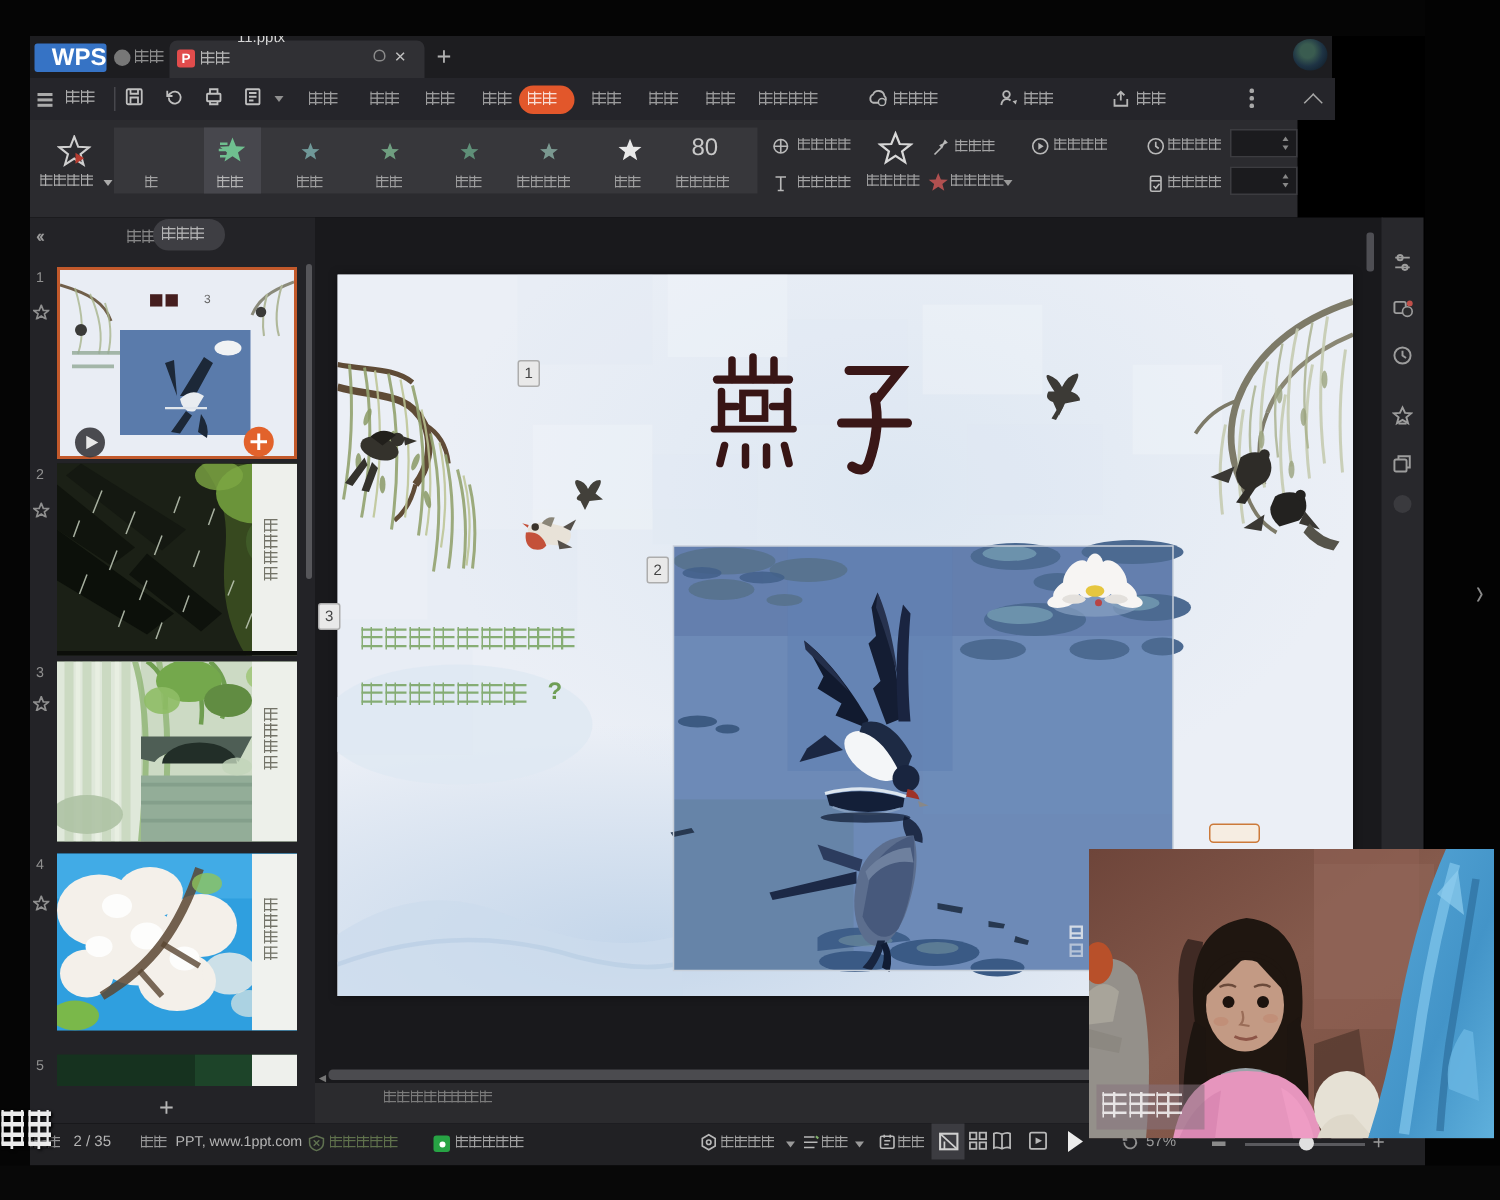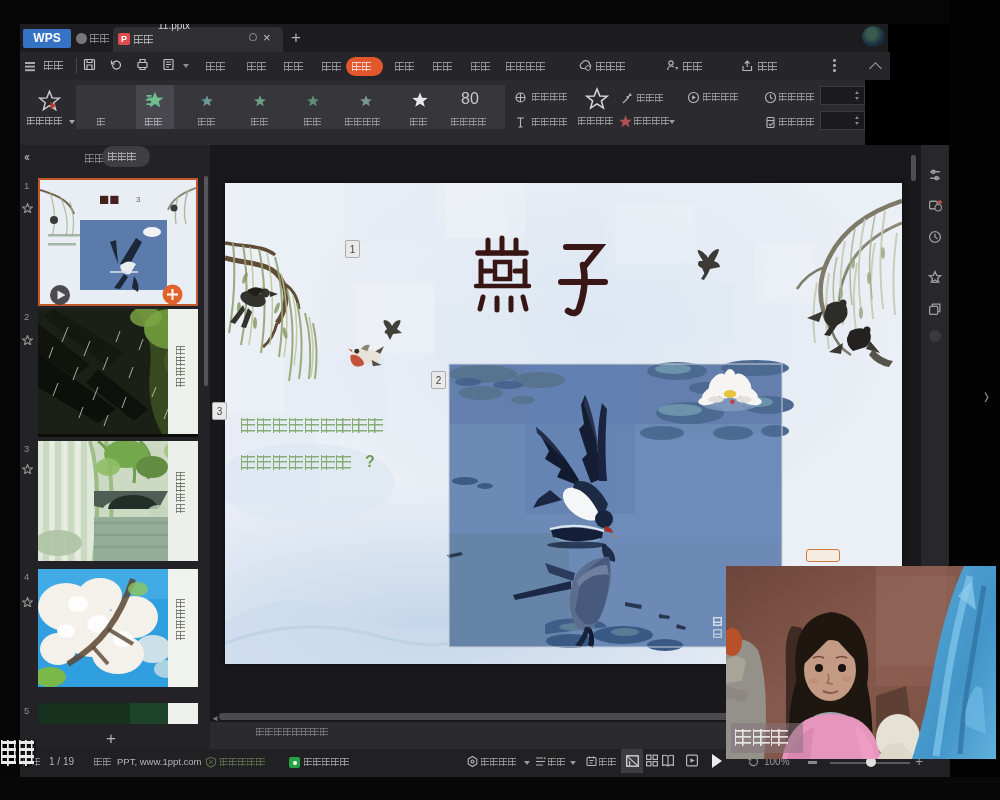--- a/index.html
+++ b/index.html
@@ -24,21 +24,21 @@
 linear-gradient(currentColor,currentColor) 92% 10%/10% 90% no-repeat;opacity:.96}
 </style></head><body>
 <div class="ab" style="left:20px;top:24px;width:868px;height:28px;background:#1d1d20"></div>
 <div class="ab" style="left:20px;top:52px;width:870px;height:28px;background:#25252a"></div>
 <div class="ab" style="left:20px;top:80px;width:845px;height:65px;background:#2b2b2f"></div>
 <div class="ab" style="left:20px;top:145px;width:190px;height:604px;background:#232327"></div>
 <div class="ab" style="left:210px;top:145px;width:712px;height:604px;background:#19191c"></div>
 <div class="ab" style="left:921px;top:145px;width:28px;height:567px;background:#28282c"></div>
 <div class="ab" style="left:210px;top:722px;width:740px;height:27px;background:#2b2b2e"></div>
 <div class="ab" style="left:20px;top:749px;width:930px;height:28px;background:#212124"></div>
-<div class="ab" style="left:23px;top:29px;width:48px;height:19px;background:#3673c5;border-radius:2px;color:#fff;font-size:12px;font-weight:bold;text-align:center;line-height:19px">WPS</div>
+<div class="ab" style="left:23px;top:29px;width:48px;height:19px;background:#3673c5;border-radius:2px;color:#fff;font-size:16px;font-weight:bold;text-align:right;line-height:19px">WPS</div>
 <div class="ab" style="left:76px;top:33px;width:11px;height:11px;background:#777;border-radius:50%"></div>
 <span class="ab " style="left:90px;top:33px;font-size:11px;color:#a8a8a8;"><i class="g"></i><i class="g"></i></span>
 <div class="ab" style="left:113px;top:27px;width:170px;height:25px;background:#303034;border-radius:5px 5px 0 0"></div>
 <div class="ab" style="left:118px;top:33px;width:12px;height:12px;background:#e14c4c;border-radius:2px;color:#fff;font-size:9px;font-weight:bold;text-align:center;line-height:12px">P</div>
 <span class="ab " style="left:134px;top:34px;font-size:11px;color:#d5d5d5;"><i class="g"></i><i class="g"></i></span>
 <div class="ab" style="left:158px;top:20px;color:#d5d5d5;font-size:10px">11.pptx</div>
 <div class="ab" style="left:249px;top:33px;width:8px;height:8px;border:1px solid #8a8a8a;border-radius:50% 50% 40% 40%"></div>
 <div class="ab" style="left:263px;top:30px;color:#c0c0c0;font-size:13px">×</div>
 <div class="ab" style="left:291px;top:28px;color:#b0b0b0;font-size:17px;font-weight:300">+</div>
 <div class="ab" style="left:862px;top:26px;width:23px;height:21px;border-radius:50%;background:radial-gradient(circle at 42% 38%,#3a5c50 0 25%,#1e3344 55%,#0b151e)"></div>
@@ -591,21 +591,21 @@
     <rect x="1.5" y="4" width="7.5" height="7.5" rx="1" style="stroke:#9d9d9d;fill:none;stroke-width:1.2"></rect>
     <path d="M4 4V2h7v7h-2" style="stroke:#9d9d9d;fill:none;stroke-width:1.2"></path>
   </svg>
 <div class="ab" style="left:929px;top:330px;width:12px;height:12px;border-radius:50%;background:#3a3a3e"></div>
 <div class="ab" style="left:911px;top:155px;width:5px;height:26px;background:#4e4e53;border-radius:2px"></div>
 <div class="ab" style="left:984px;top:387px;color:#8a8a8a;font-size:15px;transform:scaleY(1.6)">›</div>
 <div class="ab" style="left:211px;top:714px;color:#777;font-size:8px">◄</div>
 <div class="ab" style="left:219px;top:713px;width:512px;height:7px;background:#4b4b4f;border-radius:3px"></div>
 <span class="ab " style="left:256px;top:727px;font-size:10px;color:#8f8f8f;"><i class="g"></i><i class="g"></i><i class="g"></i><i class="g"></i><i class="g"></i><i class="g"></i><i class="g"></i><i class="g"></i></span>
 <span class="ab " style="left:14px;top:757px;font-size:10px;color:#b5b5b5;"><i class="g"></i><i class="g"></i><i class="g"></i></span>
-<div class="ab" style="left:49px;top:756px;color:#b5b5b5;font-size:10px">1 / 19</div>
+<div class="ab" style="left:49px;top:756px;color:#b5b5b5;font-size:10px">2 / 35</div>
 <span class="ab " style="left:94px;top:757px;font-size:10px;color:#b5b5b5;"><i class="g"></i><i class="g"></i></span>
 <div class="ab" style="left:117px;top:756px;color:#b5b5b5;font-size:9.5px">PPT, www.1ppt.com</div>
 <svg class="ab" style="left:205px;top:756px" width="12" height="12" viewBox="0 0 13 13">
     <path d="M6.5 1.5l5 1.8v3.2c0 2.6-2 4.6-5 5.5-3-.9-5-2.9-5-5.5V3.3z" style="stroke:#5f7150;fill:none;stroke-width:1.1"></path>
     <path d="M4.5 4.5l4 4M8.5 4.5l-4 4" style="stroke:#5f7150;stroke-width:1"></path>
   </svg>
 <span class="ab " style="left:220px;top:757px;font-size:10px;color:#6f8557;"><i class="g"></i><i class="g"></i><i class="g"></i><i class="g"></i><i class="g"></i></span>
 <div class="ab" style="left:289px;top:757px;width:11px;height:11px;background:#27a344;border-radius:2px"></div>
 <div class="ab" style="left:292.5px;top:760.5px;width:4px;height:4px;background:#fff;border-radius:50%"></div>
 <span class="ab " style="left:304px;top:757px;font-size:10px;color:#c2c2c2;"><i class="g"></i><i class="g"></i><i class="g"></i><i class="g"></i><i class="g"></i></span>
@@ -642,21 +642,21 @@
   </svg>
 <svg class="ab" style="left:685px;top:753px" width="14" height="15" viewBox="0 0 13 13">
     <rect x="1.5" y="1.5" width="10" height="10" rx="1" style="stroke:#b8b8b8;fill:none;stroke-width:1.1"></rect>
     <path d="M5 4.5l4 2-4 2z" fill="#b8b8b8"></path>
   </svg>
 <div class="ab" style="left:712px;top:754px;width:0;height:0;border-left:10px solid #ececec;border-top:7px solid transparent;border-bottom:7px solid transparent"></div>
 <svg class="ab" style="left:747px;top:755px" width="13" height="13" viewBox="0 0 13 13">
     <path d="M2.5 6.5a4 4 0 1 0 1.5-3L2 5" style="stroke:#909090;fill:none;stroke-width:1.2"></path>
     <path d="M2 2.5V5h2.5" style="stroke:#909090;fill:none;stroke-width:1"></path>
   </svg>
-<div class="ab" style="left:764px;top:756px;color:#9a9a9a;font-size:10px">100%</div>
+<div class="ab" style="left:764px;top:756px;color:#9a9a9a;font-size:10px">57%</div>
 <div class="ab" style="left:808px;top:761px;width:9px;height:2.5px;background:#8a8a8a"></div>
 <div class="ab" style="left:830px;top:762px;width:80px;height:2px;background:#5a5a5e"></div>
 <div class="ab" style="left:866px;top:757px;width:10px;height:10px;background:#e0e0e0;border-radius:50%"></div>
 <div class="ab" style="left:915px;top:753px;color:#9a9a9a;font-size:14px">+</div>
 <div class="ab" style="left:0;top:0;width:1000px;height:24px;background:#050505"></div>
 <div class="ab" style="left:0;top:0;width:20px;height:800px;background:#050505"></div>
 <div class="ab" style="left:950px;top:0;width:50px;height:800px;background:#030303"></div>
 <div class="ab" style="left:0;top:777px;width:1000px;height:23px;background:#080808"></div>
 <div class="ab" style="left:984px;top:387px;color:#8a8a8a;font-size:15px;transform:scaleY(1.6)">›</div>
 <div class="ab" style="left:726px;top:566px;width:270px;height:193px;overflow:hidden;z-index:10">

